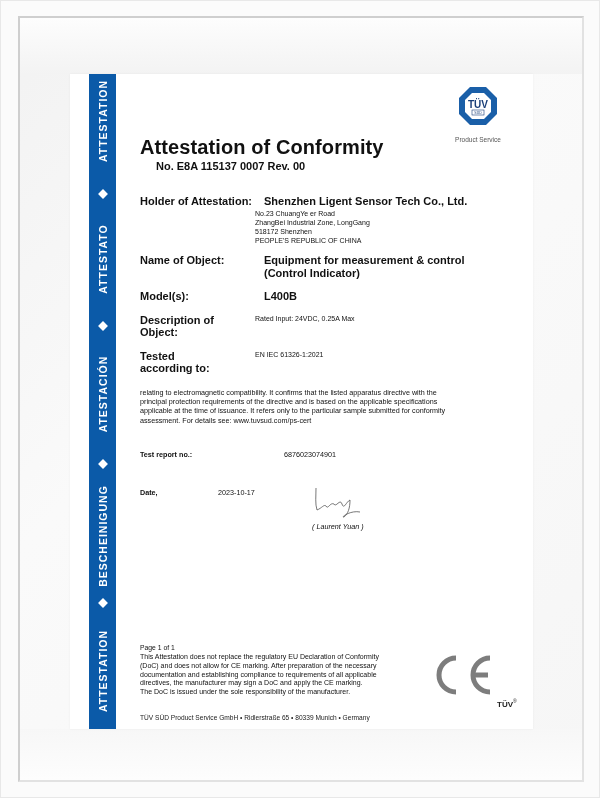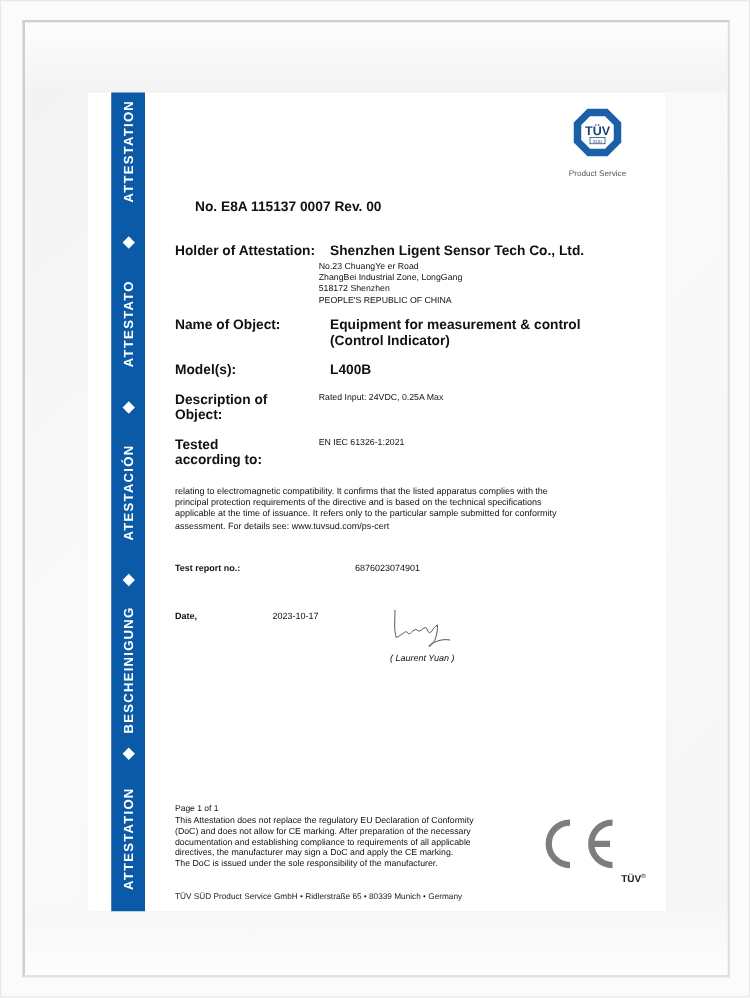--- a/index.html
+++ b/index.html
@@ -53,20 +53,21 @@
 
   <svg class="logo" viewBox="0 0 40 40">
     <polygon points="12,1 28,1 39,12 39,28 28,39 12,39 1,28 1,12" fill="#1a5fa8"></polygon>
     <polygon points="14,7 26,7 33,14 33,26 26,33 14,33 7,26 7,14" fill="#fff"></polygon>
     <text x="20" y="22" font-family="Liberation Sans, sans-serif" font-weight="bold" font-size="10" text-anchor="middle" fill="#1a3f78">TÜV</text>
     <rect x="14" y="24" width="12" height="5" fill="none" stroke="#1a3f78" stroke-width="0.6"></rect>
     <text x="20" y="28" font-family="Liberation Sans, sans-serif" font-size="3.5" text-anchor="middle" fill="#1a3f78">SÜD</text>
   </svg>
   <div class="logo-caption">Product Service</div>
 
+  <div class="title">Attestation of Conformity</div>
   <div class="docno">No. E8A 115137 0007 Rev. 00</div>
 
   <div class="lbl" style="top:121px">Holder of Attestation:</div>
   <div class="val" style="top:121px">Shenzhen Ligent Sensor Tech Co., Ltd.</div>
   <div class="small" style="top:135px">No.23 ChuangYe er Road</div>
   <div class="small" style="top:144px">ZhangBei Industrial Zone, LongGang</div>
   <div class="small" style="top:153px">518172 Shenzhen</div>
   <div class="small" style="top:162px">PEOPLE'S REPUBLIC OF CHINA</div>
 
   <div class="lbl" style="top:180px">Name of Object:</div>
@@ -78,22 +79,22 @@
 
   <div class="lbl" style="top:240px">Description of</div>
   <div class="lbl" style="top:252px">Object:</div>
   <div class="small" style="top:240px">Rated Input: 24VDC, 0.25A Max</div>
 
   <div class="lbl" style="top:276px">Tested</div>
   <div class="lbl" style="top:288px">according to:</div>
   <div class="small" style="top:276px">EN IEC 61326-1:2021</div>
 
   <div class="para" style="top:314px">
-    <div>relating to electromagnetic compatibility. It confirms that the listed apparatus complies with the</div>
-    <div>principal protection requirements of the directive and is based on the technical specifications</div>
+    <div>relating to electromagnetic compatibility. It confirms that the listed apparatus directive with the</div>
+    <div>principal protection requirements of the directive and is based on the applicable specifications</div>
     <div>applicable at the time of issuance. It refers only to the particular sample submitted for conformity</div>
     <div>assessment. For details see: www.tuvsud.com/ps-cert</div>
   </div>
 
   <div class="tr-lbl" style="top:376px">Test report no.:</div>
   <div class="tr-val" style="top:376px">6876023074901</div>
 
   <div class="tr-lbl" style="top:414px">Date,</div>
   <div class="tr-val" style="left:119px;top:414px">2023-10-17</div>
 

